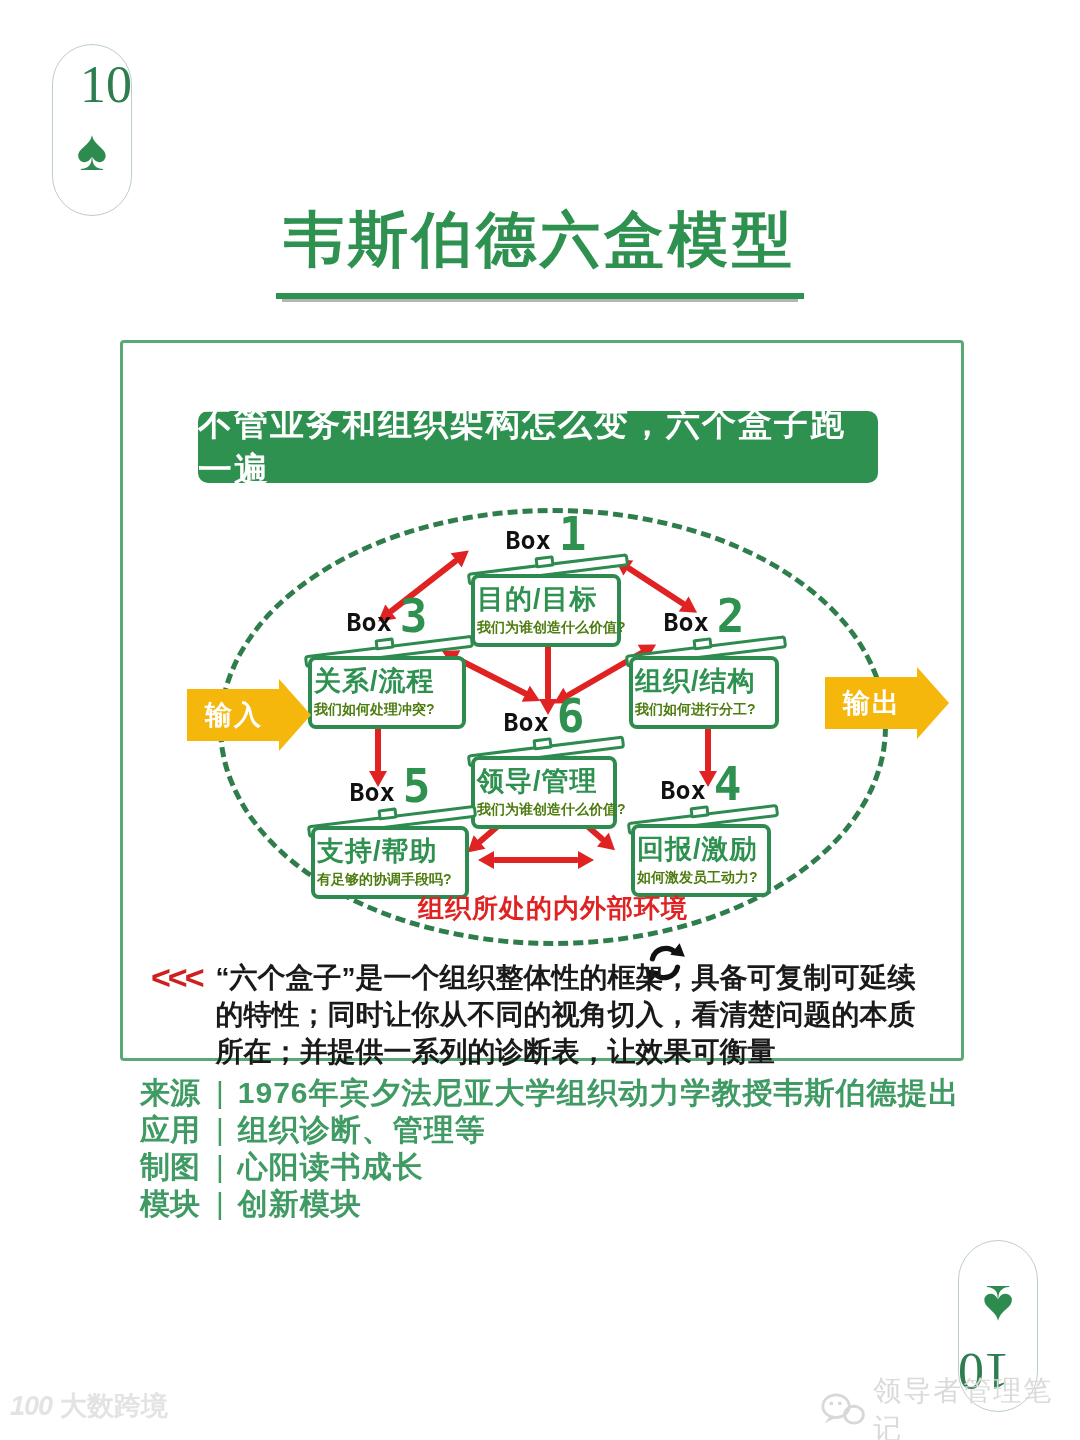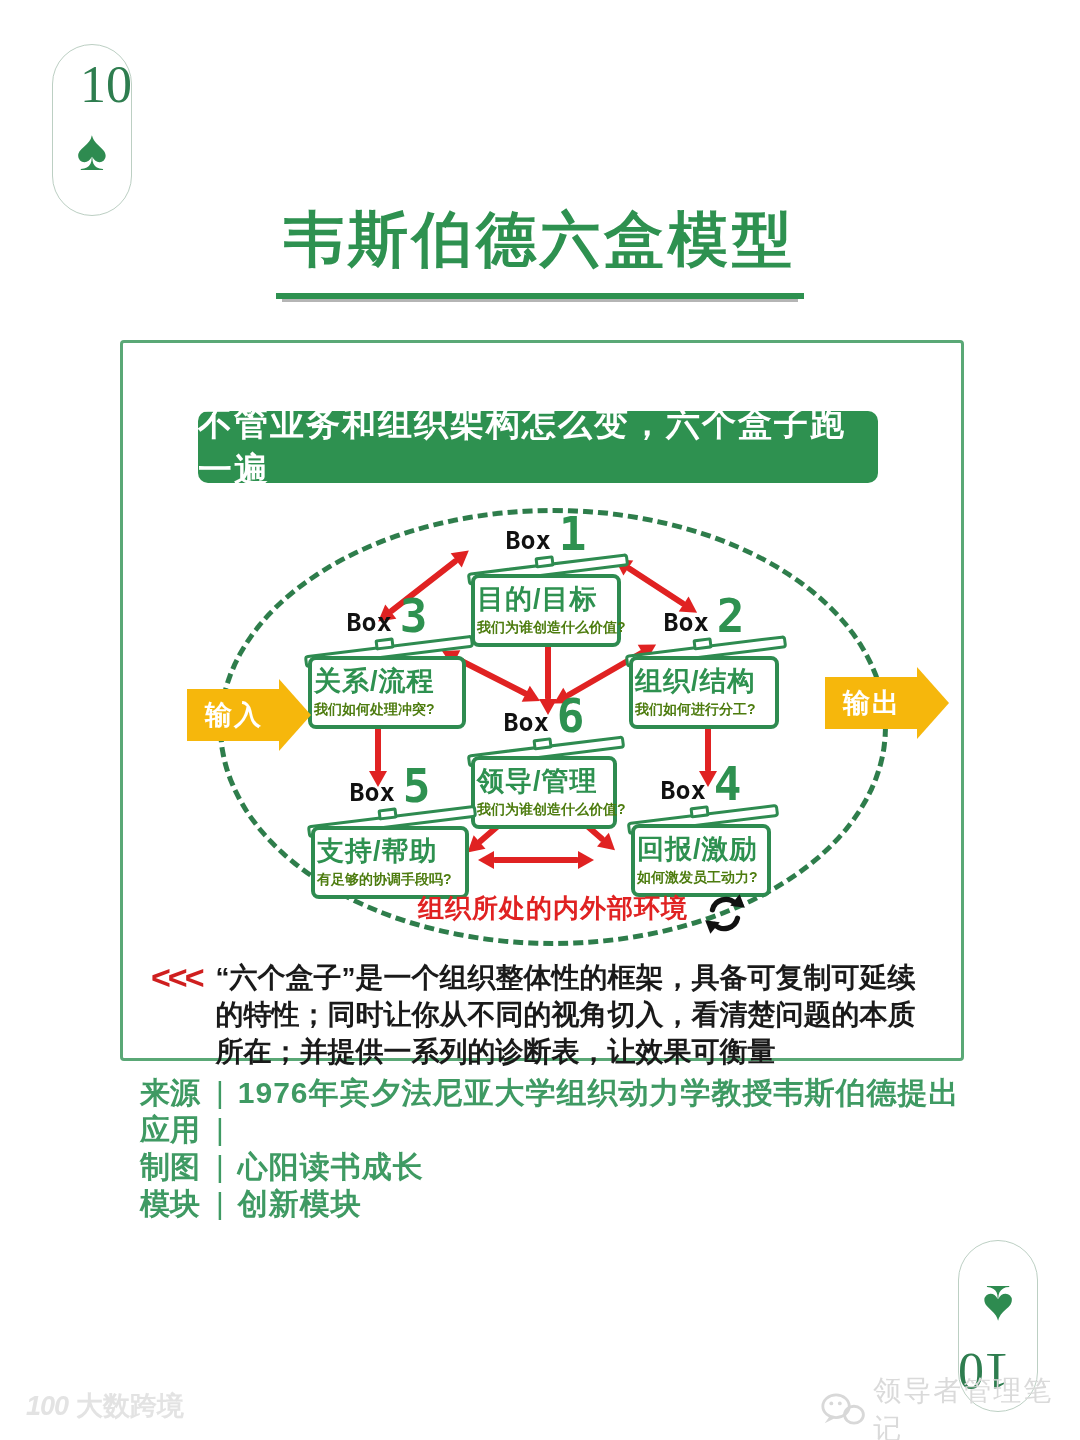--- a/index.html
+++ b/index.html
@@ -59,36 +59,36 @@
     border-top:9px solid transparent;border-bottom:9px solid transparent;border-left:16px solid #e02222;}
   
   .io-arrow{
     position:absolute;height:52px;background:#f6b70c;display:flex;align-items:center;
     justify-content:center;color:#fff;font-size:27px;font-weight:bold;letter-spacing:2px;
     padding:0 4px;z-index:5;
   }
   .io-arrow::after{content:"";position:absolute;right:-30px;top:50%;transform:translateY(-50%);
     border-left:32px solid #f6b70c;border-top:36px solid transparent;border-bottom:36px solid transparent;}
   
-  .env-row{position:absolute;left:295px;top:548px;display:flex;align-items:flex-start;gap:14px;z-index:4;}
+  .env-row{position:absolute;left:295px;top:548px;display:flex;align-items:flex-end;gap:14px;z-index:4;flex-direction:column;}
   .env-text{color:#e02222;font-size:26px;font-weight:bold;letter-spacing:1px;white-space:nowrap;}
   
   .summary{position:absolute;left:28px;top:616px;width:788px;display:flex;gap:14px;z-index:4;}
   .summary .marker{color:#cf1f1f;font-size:34px;font-weight:900;letter-spacing:-3px;line-height:1.1;flex:0 0 auto;}
   .summary .text{font-size:28px;line-height:37px;font-weight:bold;color:#1a1a1a;}
   
   .meta{position:absolute;left:140px;top:1074px;z-index:2;}
   .meta-row{display:flex;align-items:baseline;color:#3f9a63;font-size:30px;font-weight:bold;line-height:37px;}
   .meta-label{width:66px;}
   .meta-bar{margin:0 14px 0 10px;font-weight:normal;}
   .meta-value{letter-spacing:1px;}
   
   .wm-left{position:absolute;left:10px;top:1388px;display:flex;align-items:center;gap:8px;
     color:#e3e3e3;font-size:27px;font-weight:bold;z-index:2;}
-  .wm-left .logo{font-style:italic;letter-spacing:-1px;margin-left:16px;}
+  .wm-left .logo{font-style:italic;letter-spacing:-1px;}
   .wm-right{position:absolute;left:820px;top:1372px;display:flex;align-items:center;gap:8px;
     color:#dadada;font-size:28px;z-index:3;letter-spacing:2px;}
 </style>
 </head>
 <body>
 
 <div class="card-badge" id="card-top">
   <div class="rank">10</div>
   <div class="suit">♠</div>
 </div>
@@ -211,20 +211,21 @@
 
 <div class="meta">
   <div class="meta-row">
     <span class="meta-label">来源</span>
     <span class="meta-bar">|</span>
     <span class="meta-value">1976年宾夕法尼亚大学组织动力学教授韦斯伯德提出</span>
   </div>
   <div class="meta-row">
     <span class="meta-label">应用</span>
     <span class="meta-bar">|</span>
+    <span class="meta-value">组织诊断、管理等</span>
   </div>
   <div class="meta-row">
     <span class="meta-label">制图</span>
     <span class="meta-bar">|</span>
     <span class="meta-value">心阳读书成长</span>
   </div>
   <div class="meta-row">
     <span class="meta-label">模块</span>
     <span class="meta-bar">|</span>
     <span class="meta-value">创新模块</span>

